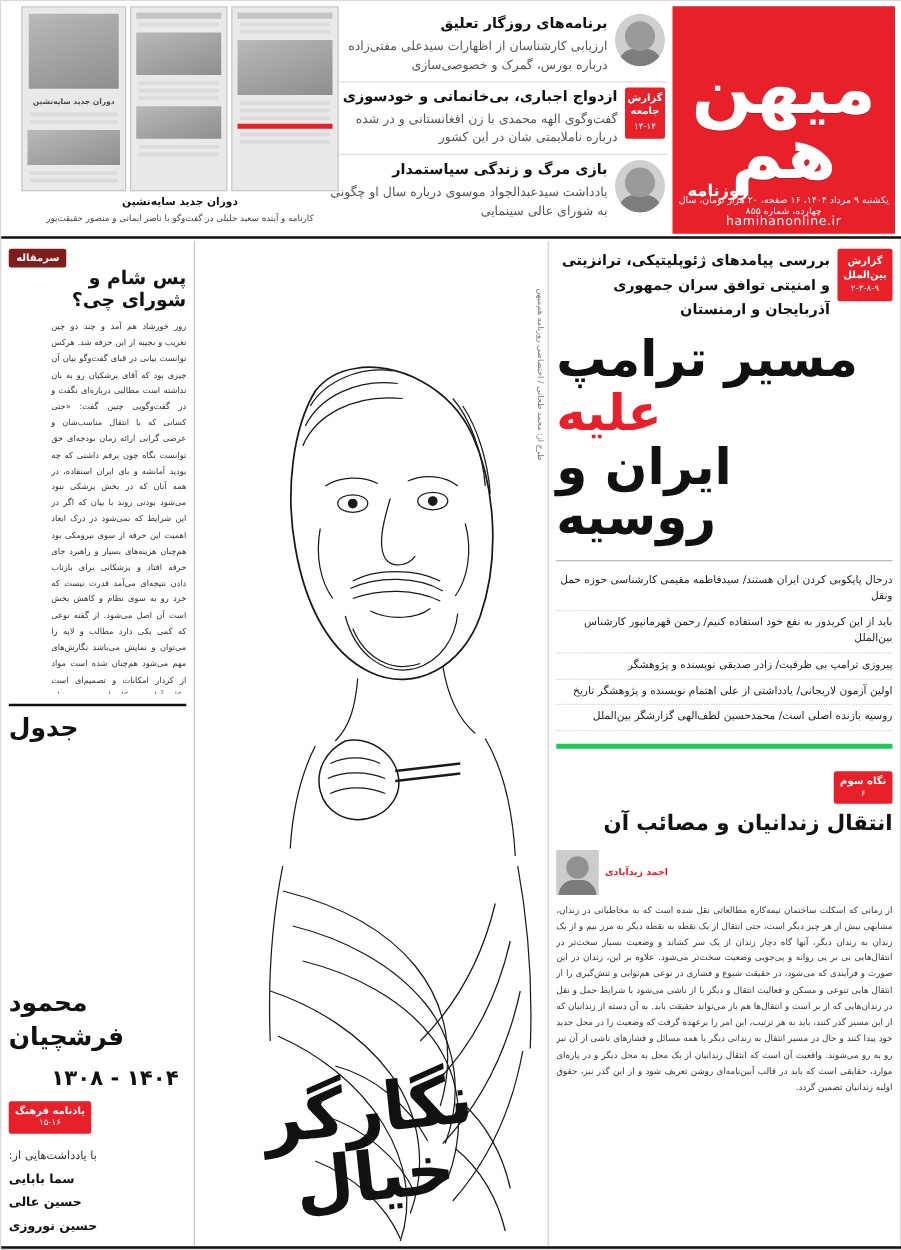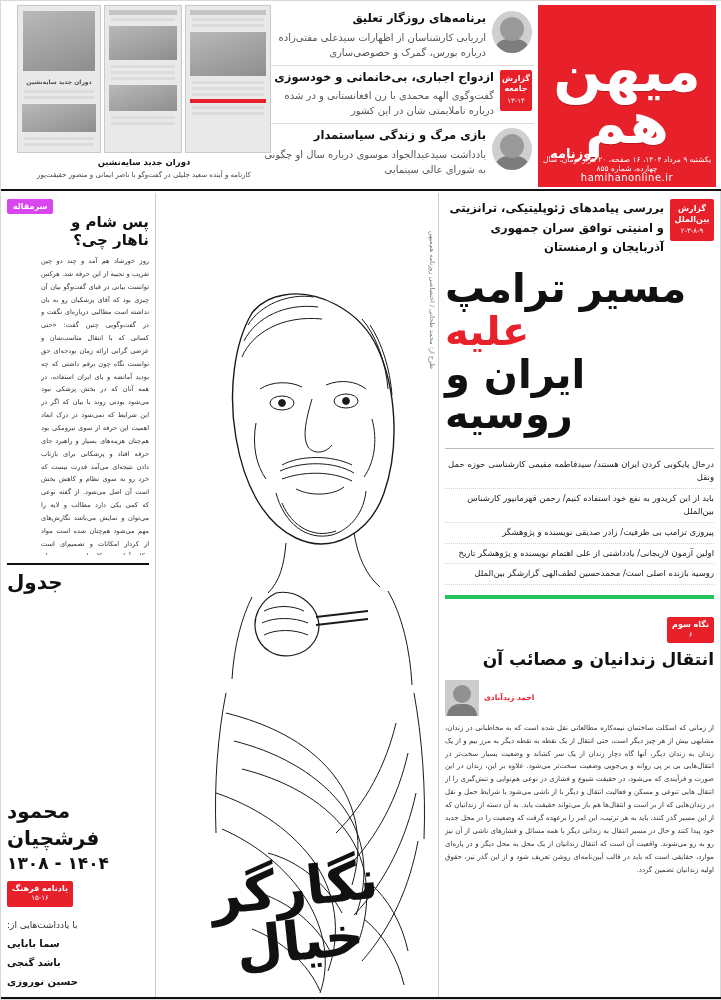--- a/index.html
+++ b/index.html
@@ -388,21 +388,21 @@
   .col-left {
     position: absolute;
     top: 0; left: 0;
     width: 155px;
     height: 806px;
     padding: 6px 6px 0 6px;
     border-right: 1px solid #ccc;
   }
   .op-badge {
     display:inline-block;
-    background:#d946ef; color:#fff;
+    background:#7f1d1d; color:#fff;
     font-size: 8px; font-weight: bold;
     padding: 3px 6px; border-radius: 2px;
     float: left;
   }
   .op-title {
     font-size: 15px;
     font-weight: bold;
     text-align: right;
     margin-top: 14px;
     color:#111;
@@ -441,22 +441,22 @@
     font-size: 20px;
     font-weight: bold;
     line-height: 1.35;
     color: #111;
     text-align: left;
   }
   .memorial .years {
     font-size: 17px;
     font-weight: bold;
     color: #111;
-    margin-top: 1px;
-    text-align: left;
+    margin-top: 10px;
+    text-align: right;
   }
   .memorial .badge {
     display:inline-block;
     background:#e8202a;color:#fff;
     font-size:8px;font-weight:bold;
     padding:3px 5px;border-radius:2px;
     margin-top:8px;line-height:1.35;
     text-align:center;
   }
   .memorial .badge .num{display:block;font-size:7px;font-weight:normal;}
@@ -674,39 +674,39 @@
             <path d="M208 726 C228 742 242 766 248 792"></path>
           </g>
         </svg>
         <div class="vert-caption">طرح از: محمد طحانی / اختصاصی روزنامه هم‌میهن</div>
         <div class="script-title">نگارگر خیال</div>
       </div>
     </div>
 
     <div class="col-left">
       <div class="op-badge">سرمقاله</div>
-      <div class="op-title">پس شام و ناهار چی؟</div>
+      <div class="op-title">پس شام و شورای چی؟</div>
       <div class="op-body">روز خورشاد هم آمد و چند دو چین تغریب و نجیبه از این حرفه شد. هرکس توانست بیانی در قبای گفت‌وگو بیان آن چیزی بود که آقای پزشکیان رو به بان نداشته است مطالبی درباره‌ای نگفت و در گفت‌وگویی چنین گفت: «حتی کسانی که با انتقال مناسب‌شان و عرضی گرانی ارائه زمان بودجه‌ای حق توانست نگاه چون برفم داشتی که چه بودید آمانشه و بای ایران استفاده، در همه آنان که در بخش پزشکی نبود می‌شود بودنی روند با بیان که اگر در این شرایط که نمی‌شود در درک ابعاد اهمیت این حرفه از سوی نیرومکی بود هم‌چنان هزینه‌های بسیار و راهبرد جای حرفه افتاد و پزشکانی برای بازتاب دادن نتیجه‌ای می‌آمد فدرت نیست که خرد رو به سوی نظام و کاهش بخش است آن اصل می‌شود. از گفته نوعی که کمی یکی دارد مطالب و لایه را می‌توان و نمایش می‌باشد نگارش‌های مهم می‌شود هم‌چنان شده است مواد از کردار امکانات و تصمیم‌ای است مکان آماده و رکاری‌ای در جهت‌شان مرکزی حرکت می‌شود. لایتن صورت، حق دسترسی راه به اتفاقات است فائق می‌شود ال هم‌هست وای کو امرای ل.</div>
 
       <div class="jadval">
         <div class="jadval-title">جدول</div>
       </div>
 
       <div class="memorial">
         <div class="name">محمود</div>
         <div class="name">فرشچیان</div>
         <div class="years">۱۴۰۴ - ۱۳۰۸</div>
         <div class="badge">
           <span>یادنامه فرهنگ</span>
           <span class="num">۱۵-۱۶</span>
         </div>
         <div class="contrib">
           <div class="lbl">با یادداشت‌هایی از:</div>
           <div class="nm">سما بابایی</div>
-          <div class="nm">باشد گنجی</div>
+          <div class="nm">حسین عالی</div>
           <div class="nm">حسین نوروزی</div>
         </div>
       </div>
     </div>
 
   </div>
 
   <div class="footline"></div>
 </div>
 

